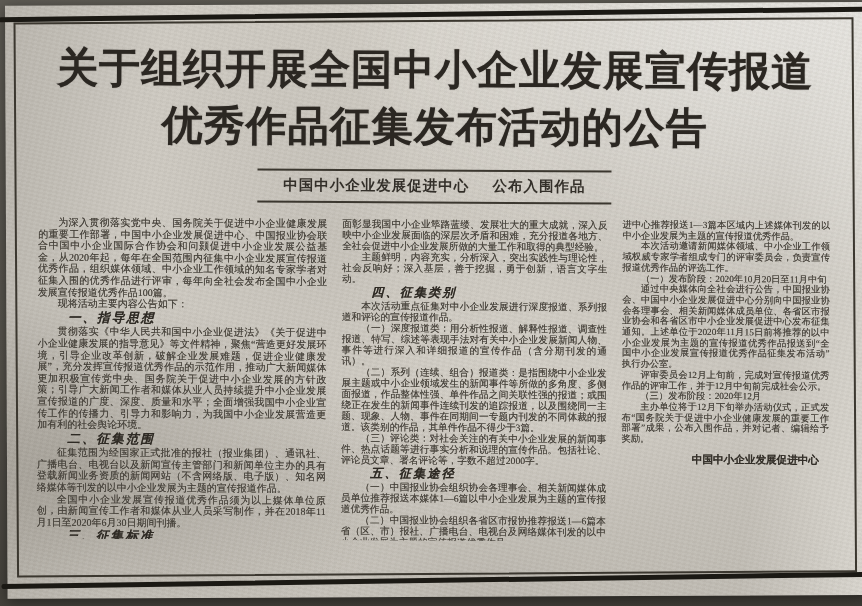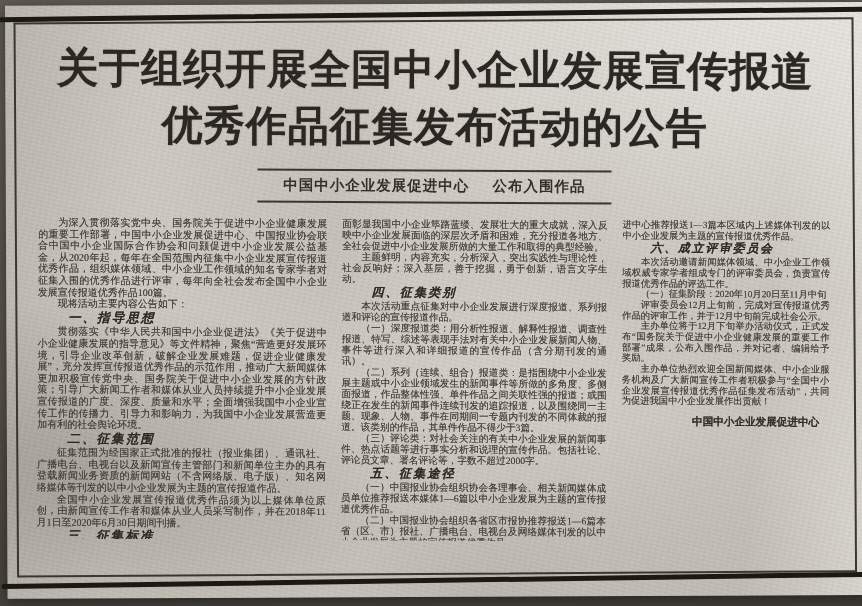--- a/index.html
+++ b/index.html
@@ -117,26 +117,26 @@
             <p class="p-indent">（二）系列（连续、组合）报道类：是指围绕中小企业发展主题或中小企业领域发生的新闻事件等所做的多角度、多侧面报道，作品整体性强、单件作品之间关联性强的报道；或围绕正在发生的新闻事件连续刊发的追踪报道，以及围绕同一主题、现象、人物、事件在同期间一专题内刊发的不同体裁的报道。该类别的作品，其单件作品不得少于3篇。</p>
             <p class="p-indent">（三）评论类：对社会关注的有关中小企业发展的新闻事件、热点话题等进行事实分析和说理的宣传作品。包括社论、评论员文章、署名评论等，字数不超过2000字。</p>
             <h3 class="h">五、征集途径</h3>
             <p class="p-indent">（一）中国报业协会组织协会各理事会、相关新闻媒体成员单位推荐报送本媒体1—6篇以中小企业发展为主题的宣传报道优秀作品。</p>
             <p class="p-indent">（二）中国报业协会组织各省区市报协推荐报送1—6篇本省（区、市）报社、广播电台、电视台及网络媒体刊发的以中小企业发展为主题的宣传报道优秀作品。</p>
           </div>
       </div>
       <div class="col col3">
         <div class="col-blocks">
             <p class="p">进中心推荐报送1—3篇本区域内上述媒体刊发的以中小企业发展为主题的宣传报道优秀作品。</p>
-            <h3 class="h">六、成立评审委员会</h3>
             <p class="p-indent">本次活动邀请新闻媒体领域、中小企业工作领域权威专家学者组成专门的评审委员会，负责宣传报道优秀作品的评选工作。</p>
-            <p class="p-indent">（一）征集阶段：2020年10月20日至11月中旬</p>
+            <p class="p-indent">（一）发布阶段：2020年10月20日至11月中旬</p>
+            <p class="p-indent">通过中央媒体向全社会进行公告，中国报业协会、中国中小企业发展促进中心分别向中国报业协会各理事会、相关新闻媒体成员单位、各省区市报业协会和各省区市中小企业发展促进中心发布征集通知。上述单位于2020年11月15日前将推荐的以中小企业发展为主题的宣传报道优秀作品报送到“全国中小企业发展宣传报道优秀作品征集发布活动”执行办公室。</p>
             <p class="p-indent">评审委员会12月上旬前，完成对宣传报道优秀作品的评审工作，并于12月中旬前完成社会公示。</p>
+            <p class="p-indent">（三）发布阶段：2020年12月</p>
             <p class="p-indent">主办单位将于12月下旬举办活动仪式，正式发布“国务院关于促进中小企业健康发展的重要工作部署”成果，公布入围作品，并对记者、编辑给予奖励。</p>
-            <p class="p-indent">主办单位热烈欢迎全国新闻媒体、中小企业服务机构及广大新闻宣传工作者积极参与“全国中小企业发展宣传报道优秀作品征集发布活动”，共同为促进我国中小企业发展作出贡献！</p>
           </div>
         <div class="signature">
           <div>中国中小企业发展促进中心</div>
 
         </div>
       </div>
     </div>
   </div>
 </div>
 

